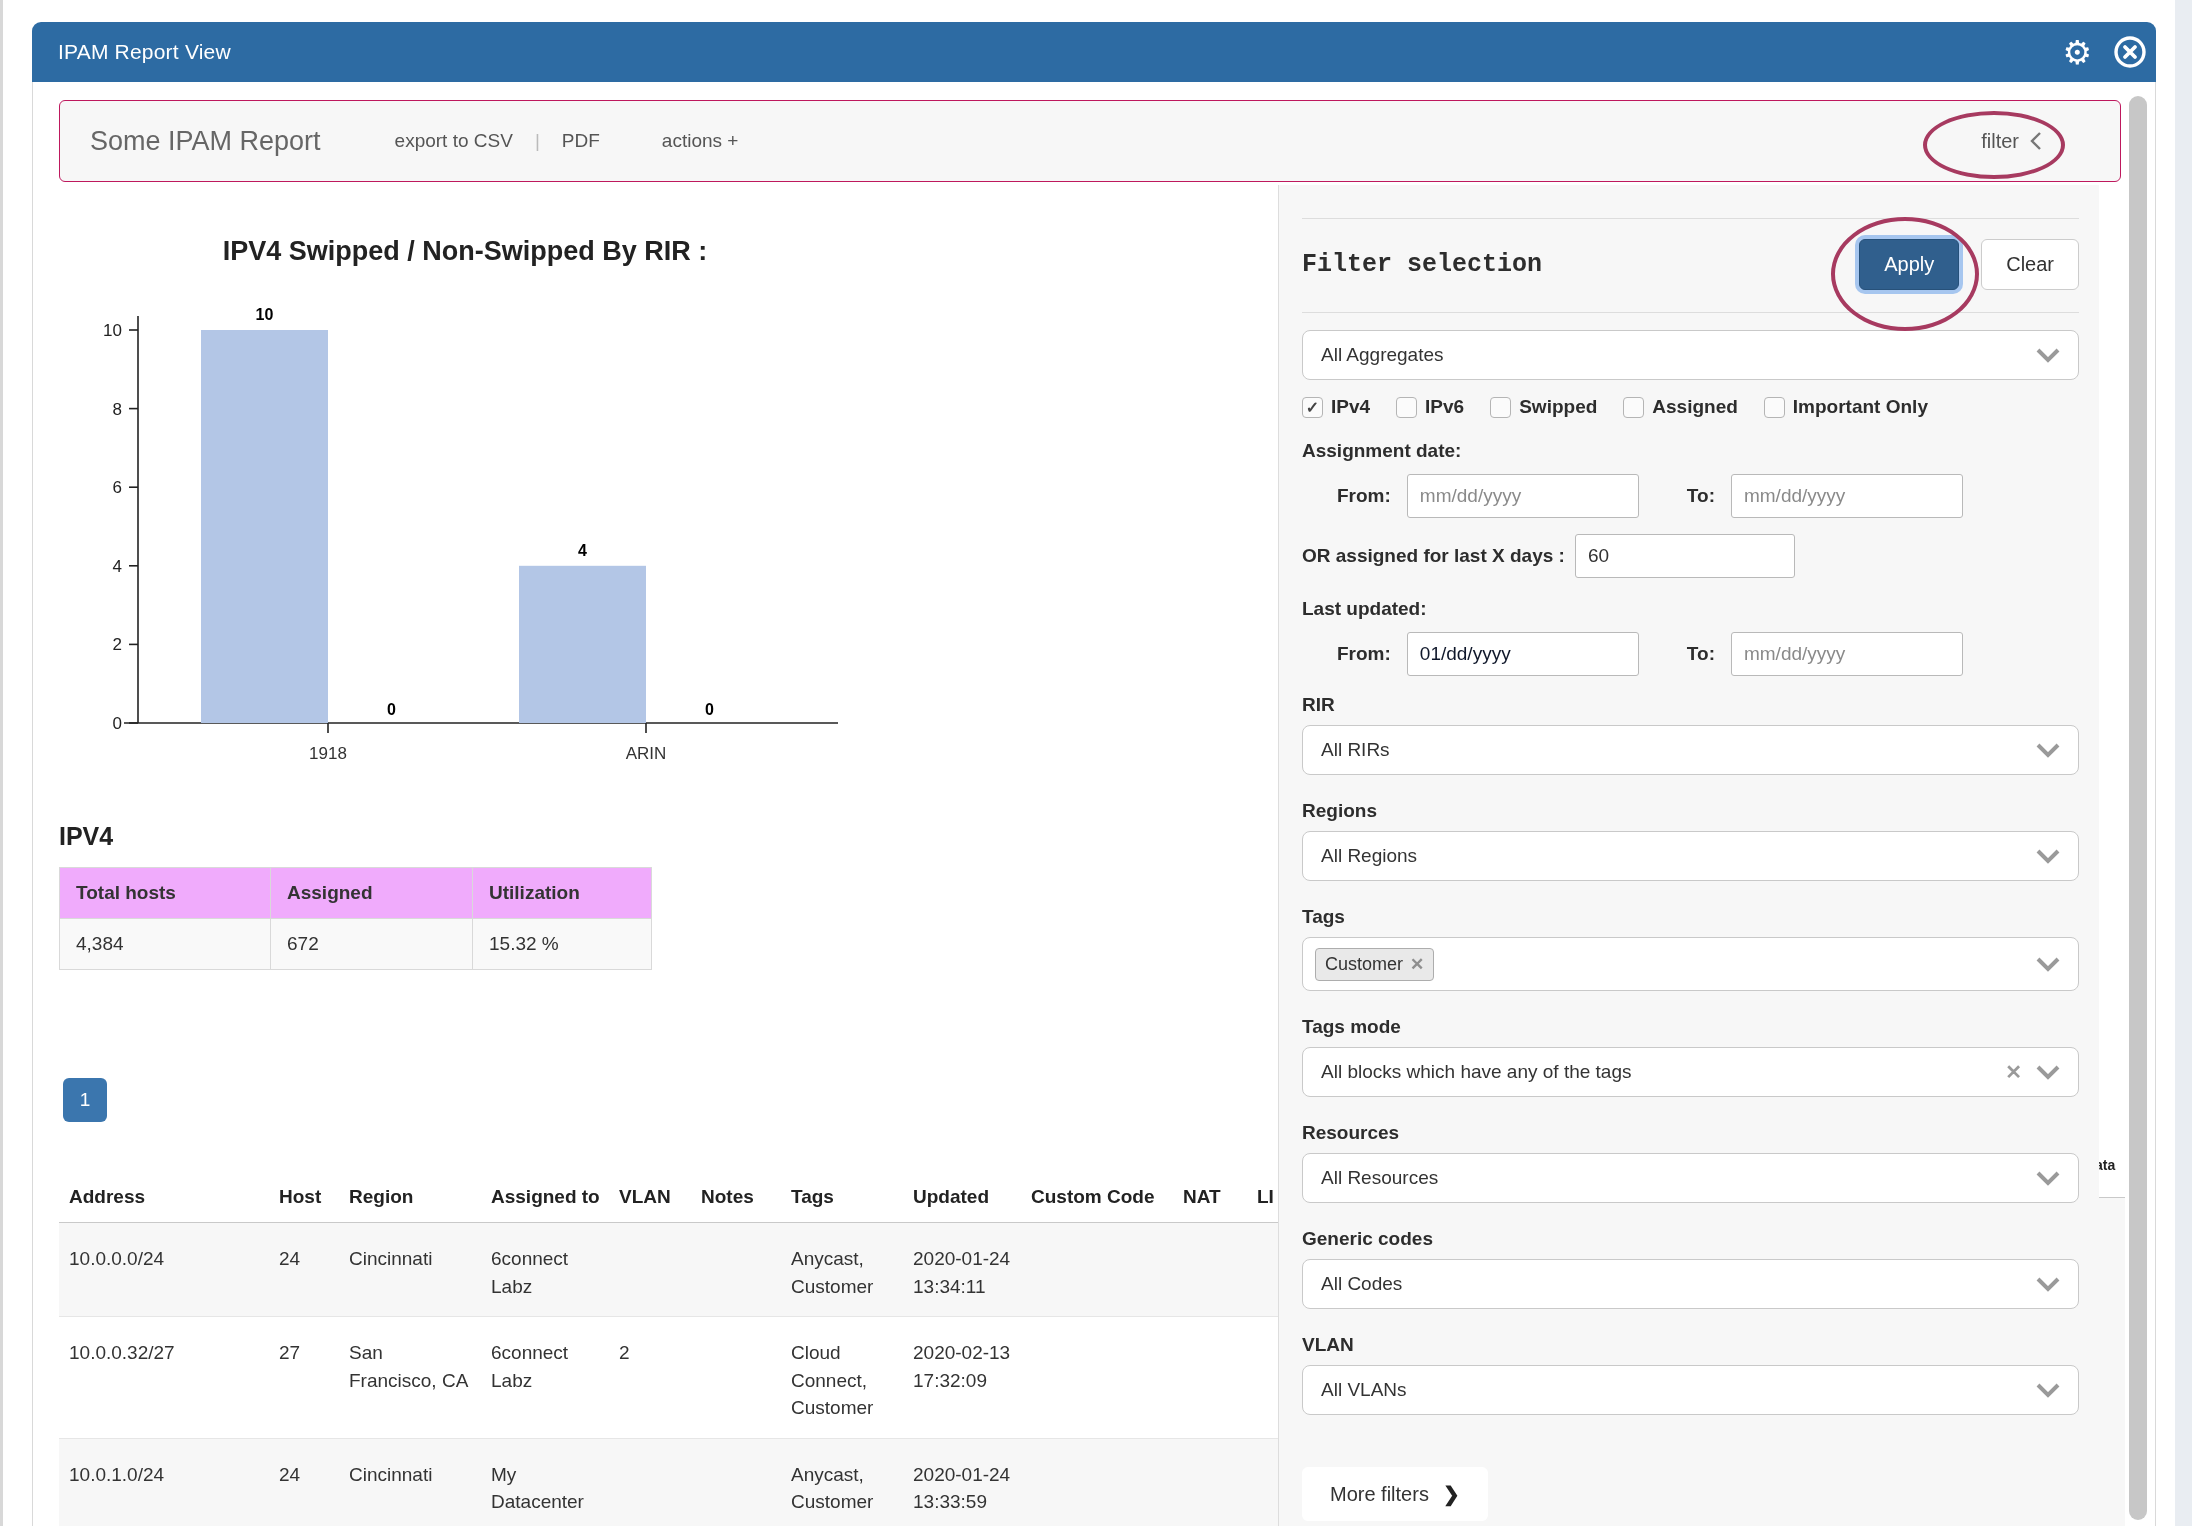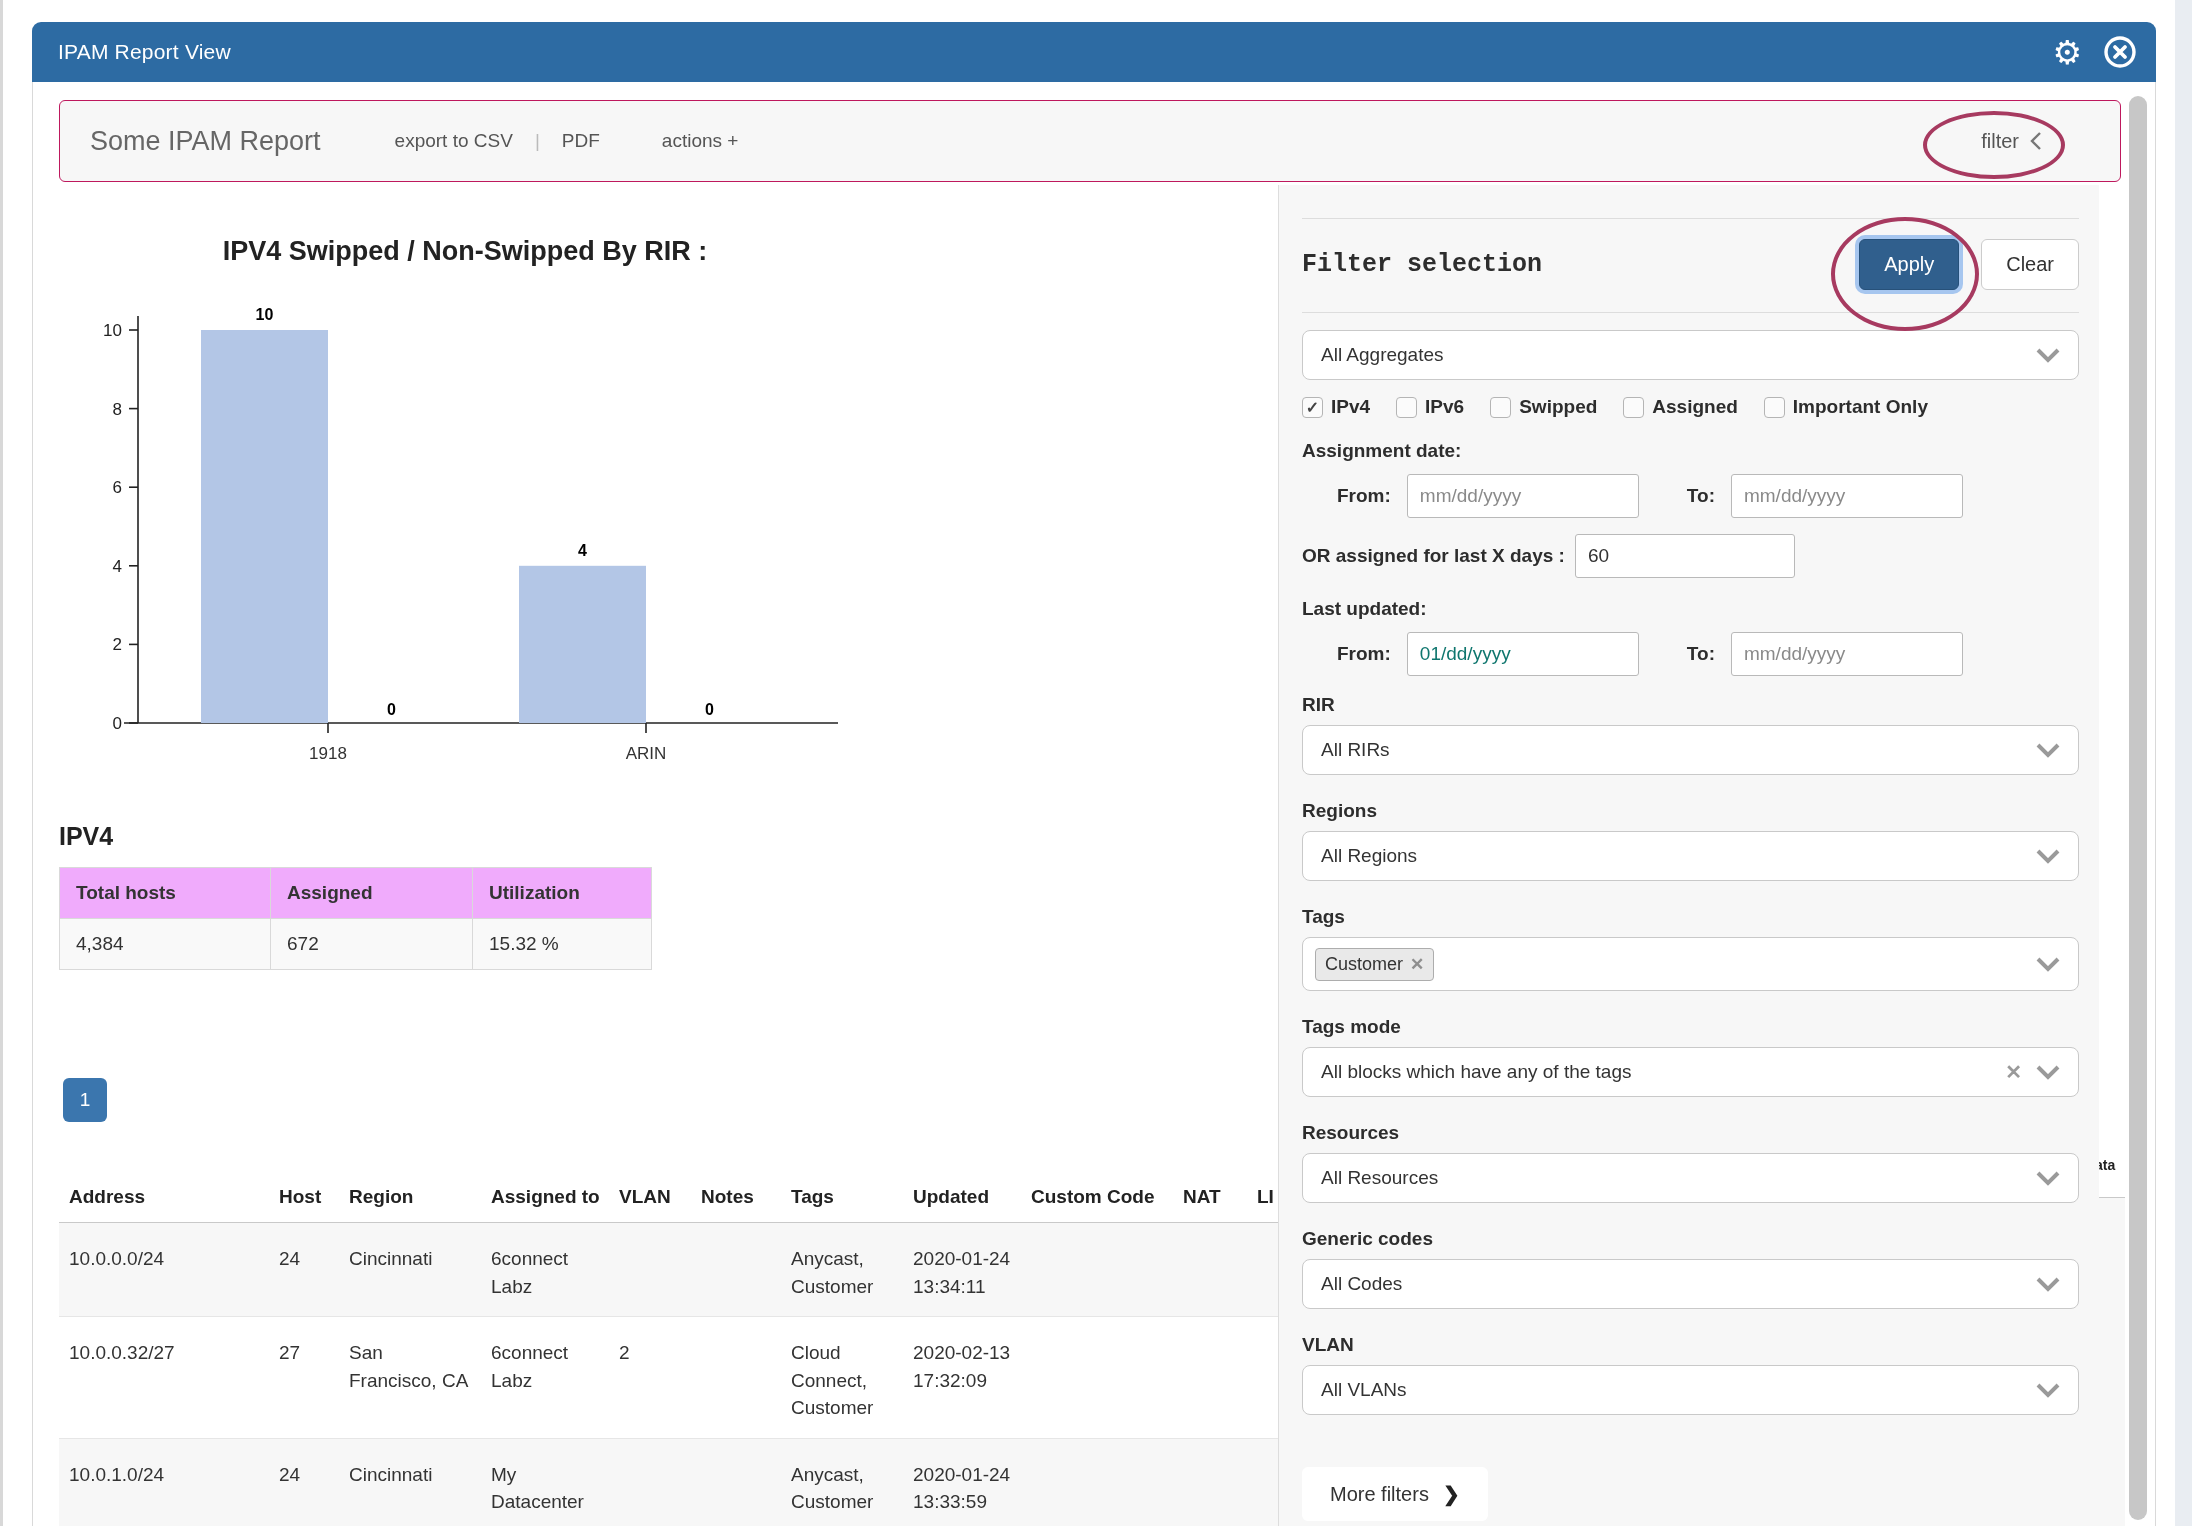--- a/index.html
+++ b/index.html
@@ -10,21 +10,21 @@
     --c-apply-ring:#a6c6ef;
     --c-pagination:#3b76ae;
   }
   *{box-sizing:border-box;margin:0;padding:0;font-family:"Liberation Sans",sans-serif;}
   html,body{width:2192px;height:1526px;overflow:hidden;background:#fff;}
   .page-left-edge{position:absolute;left:0;top:0;width:3px;height:1526px;background:#d8d8d8;}
   .page-right-edge{position:absolute;right:0;top:0;width:17px;height:1526px;background:#e9edf2;}
 
   .window{position:absolute;left:32px;top:22px;width:2124px;height:1504px;}
   .titlebar{height:60px;background:var(--c-titlebar);border-radius:9px 9px 0 0;
-    display:flex;align-items:center;padding:0 18px 0 26px;}
+    display:flex;align-items:center;padding:0 8px 0 26px;}
   .titlebar .wtitle{color:#fff;font-size:21px;letter-spacing:.2px;}
   .titlebar .spacer{flex:1;}
   .gear{color:#fff;font-size:33px;line-height:1;margin-right:20px;cursor:pointer;}
   .window-body{position:relative;background:#fff;height:1444px;border-left:1px solid #d9d9d9;border-right:1px solid #d9d9d9;overflow:hidden;}
 
   
   .toolbar{position:absolute;left:26px;top:18px;width:2062px;height:82px;background:#f7f7f7;
     border:1px solid #be185d;border-radius:6px;display:flex;align-items:center;z-index:2;}
   .tb-title{font-size:27px;color:#666;margin:0 74px 0 30px;}
   .tb-link{font-size:19px;color:#555;cursor:pointer;}
@@ -83,21 +83,21 @@
   .p-label{margin-top:25px;font-size:19px;font-weight:bold;color:#2d2d2d;}
   .cb-row{display:flex;align-items:center;gap:26px;margin-top:16px;}
   .cb-item{display:flex;align-items:center;gap:8px;cursor:pointer;}
   .cb{width:21px;height:21px;border:1px solid #b5b5b5;border-radius:4px;background:#fbfbfb;
     display:flex;align-items:center;justify-content:center;font-size:16px;color:#444;}
   .cb.checked::before{content:"\2713";font-weight:bold;}
   .cb-item label{font-size:19px;font-weight:bold;color:#2d2d2d;cursor:pointer;}
   .date-row{display:flex;align-items:center;margin-top:12px;padding-left:35px;}
   .date-row .dl{font-size:19px;font-weight:bold;color:#2d2d2d;}
   .date-row input{width:232px;height:44px;border:1px solid #b9b9b9;border-radius:3px;margin-left:16px;
-    padding:4px 12px;font-size:19px;color:#0f766e;background:#fff;}
+    padding:4px 12px;font-size:19px;color:#0f172a;background:#fff;}
   .date-row .dl.to{margin-left:48px;}
   .or-row{display:flex;align-items:center;margin-top:16px;}
   .or-row .dl{font-size:19px;font-weight:bold;color:#2d2d2d;}
   .or-row input{width:220px;height:44px;border:1px solid #b9b9b9;border-radius:3px;margin-left:10px;
     padding:0 12px;font-size:19px;color:#333;background:#fff;}
   input::placeholder{color:#8a8a8a;opacity:1;}
   .chip{display:inline-flex;align-items:center;background:#e9e9e9;border:1px solid #adadad;border-radius:4px;
     padding:5px 9px;font-size:18px;color:#333;margin-left:-6px;}
   .chip .x{color:#8f8f8f;font-weight:bold;margin-left:7px;font-size:17px;cursor:pointer;}
   .more-btn{display:inline-flex;align-items:center;margin-top:52px;background:#fff;border-radius:6px;

